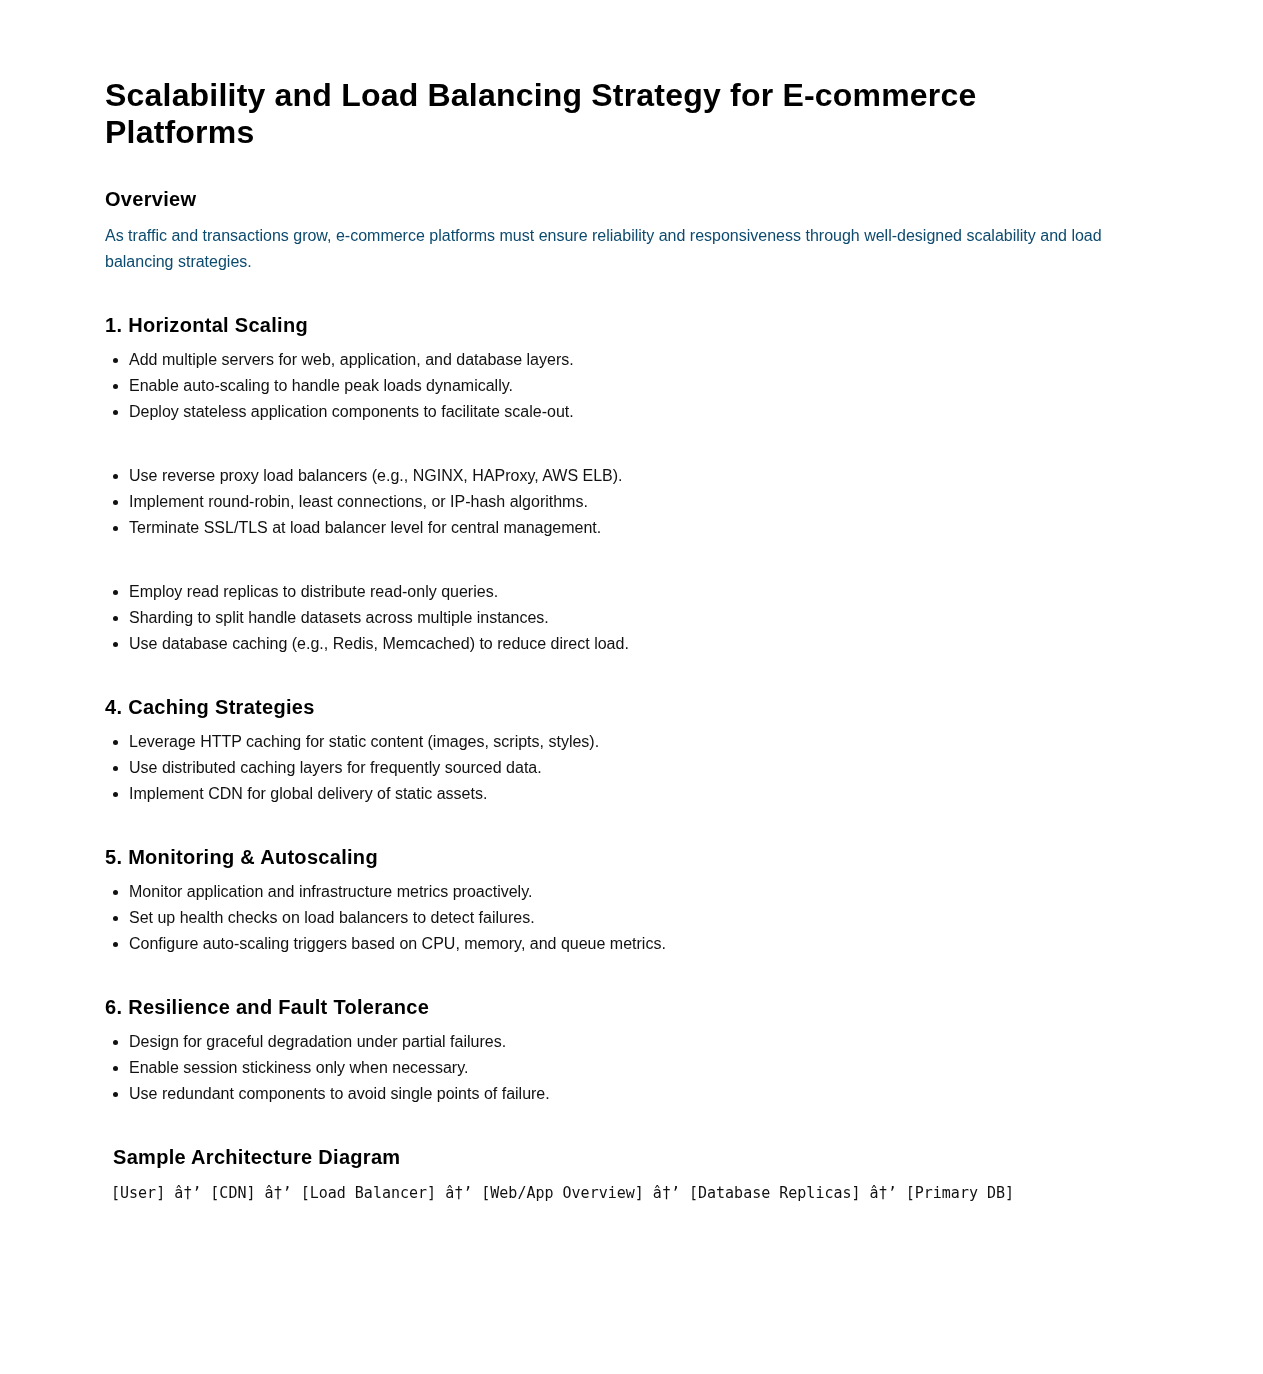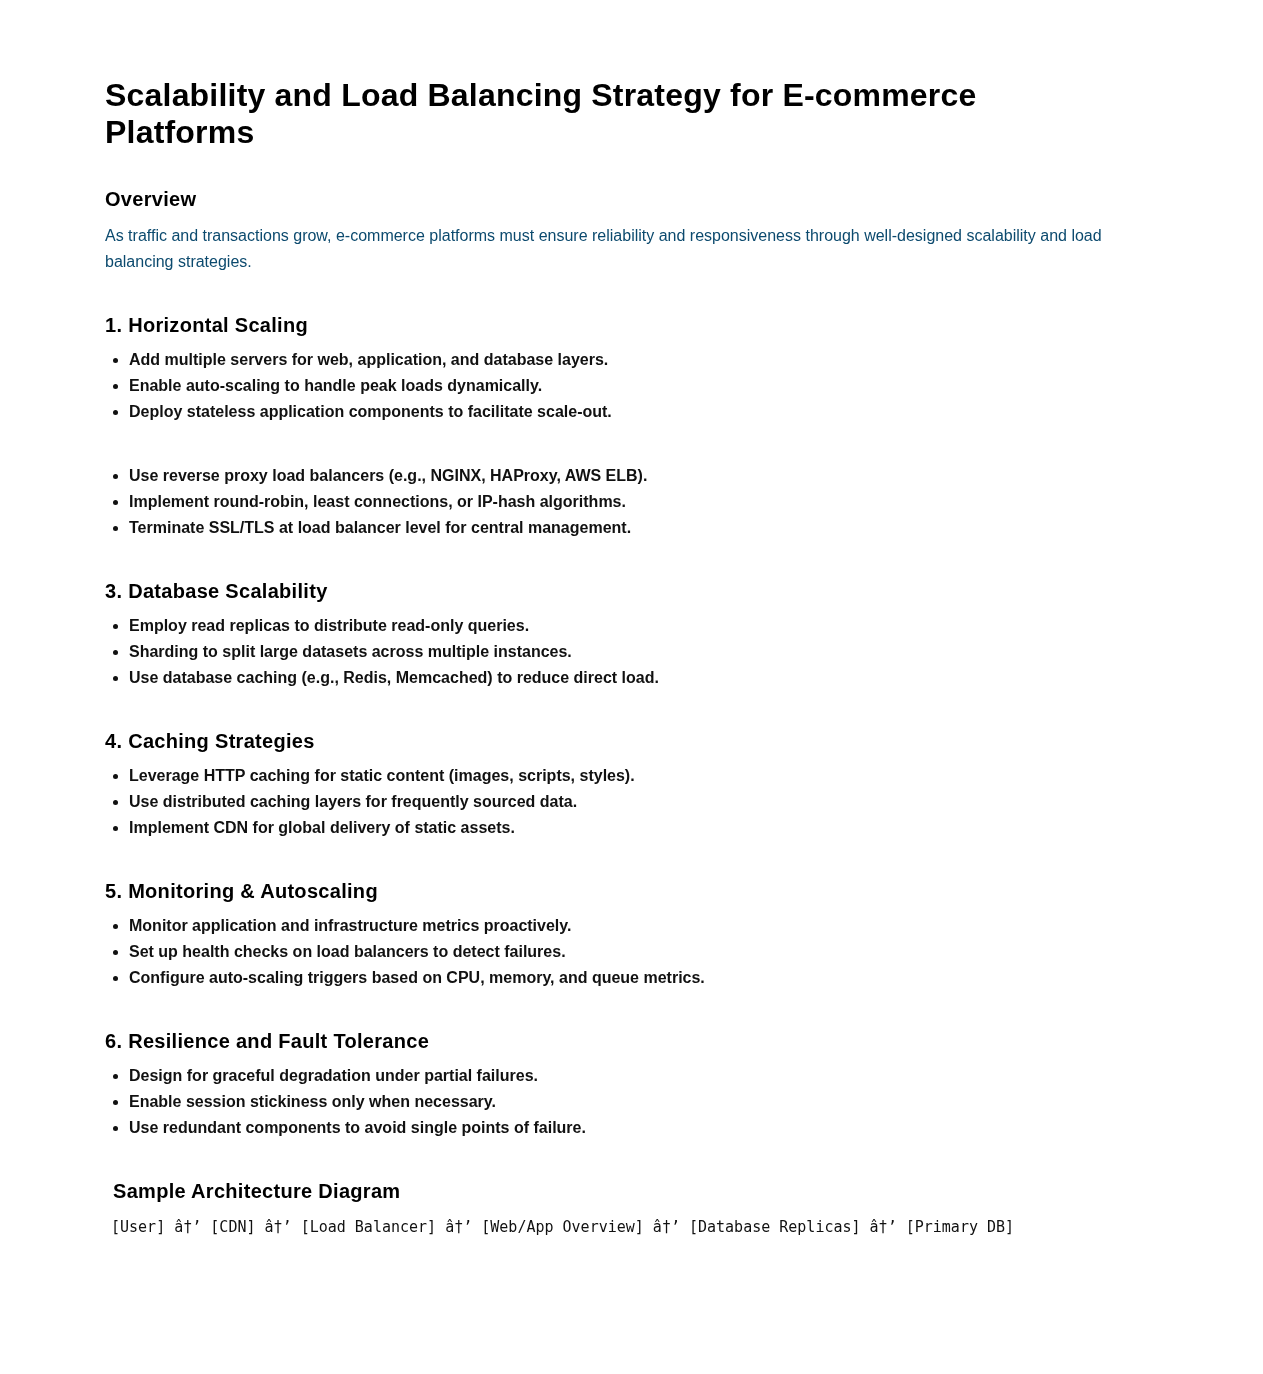--- a/index.html
+++ b/index.html
@@ -49,21 +49,20 @@
     .section {
       margin-top: 38px;
     }
     .section.first {
       margin-top: 38px;
     }
     ul {
       margin: 10px 0 0 0;
       padding-left: 24px;
       list-style: disc;
-      font-weight: bold;
     }
     li {
       font-size: 16px;
       line-height: 26px;
       color: #111111;
     }
     .diagram-section {
       margin-top: 38px;
     }
     .diagram-section h2 {
@@ -104,24 +103,23 @@
 
   <div class="section">
     <ul>
       <li>Use reverse proxy load balancers (e.g., NGINX, HAProxy, AWS ELB).</li>
       <li>Implement round-robin, least connections, or IP-hash algorithms.</li>
       <li>Terminate SSL/TLS at load balancer level for central management.</li>
     </ul>
   </div>
 
   <div class="section">
-    <h2>3. Database Scalability</h2>
     <ul>
       <li>Employ read replicas to distribute read-only queries.</li>
-      <li>Sharding to split large datasets across multiple instances.</li>
+      <li>Sharding to split handle datasets across multiple instances.</li>
       <li>Use database caching (e.g., Redis, Memcached) to reduce direct load.</li>
     </ul>
   </div>
 
   <div class="section">
     <h2>4. Caching Strategies</h2>
     <ul>
       <li>Leverage HTTP caching for static content (images, scripts, styles).</li>
       <li>Use distributed caching layers for frequently sourced data.</li>
       <li>Implement CDN for global delivery of static assets.</li>

